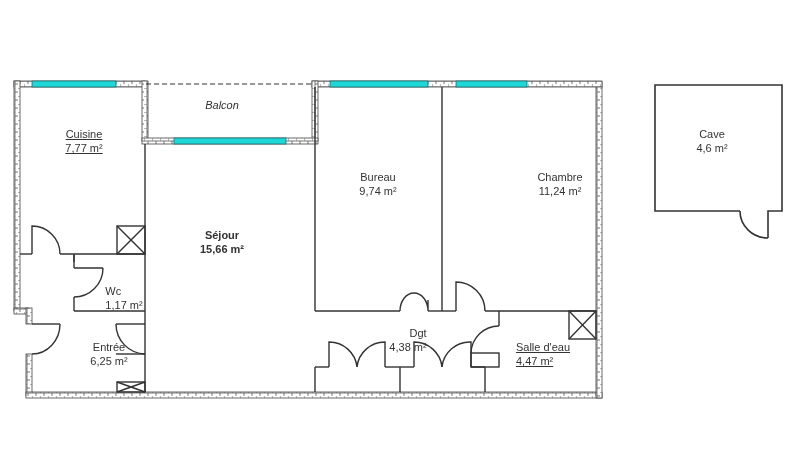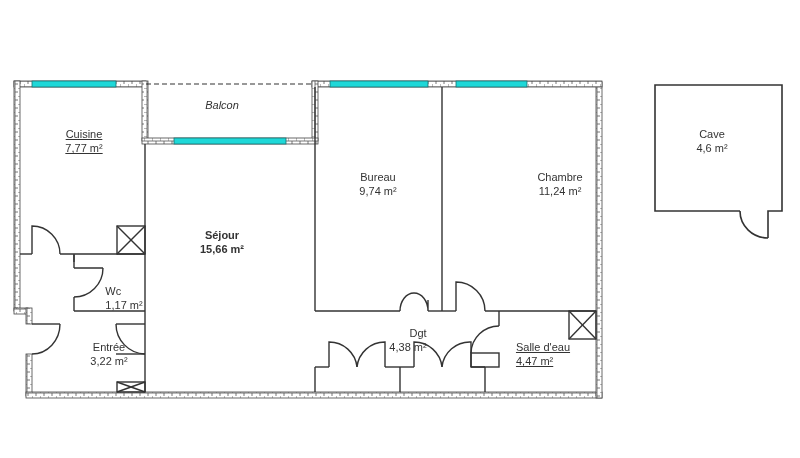--- a/index.html
+++ b/index.html
@@ -143,21 +143,21 @@
 <div class="label" style="left:222px;top:228px;font-weight:bold;">
   <span>Séjour</span>
   <span class="area">15,66  m²</span>
 </div>
 <div class="label" style="left:124px;top:284px;text-align:left;">
   <span>Wc</span>
   <span class="area">1,17  m²</span>
 </div>
 <div class="label" style="left:96px;top:340px;text-align:center;margin-left:13px;">
   <span>Entrée</span>
-  <span class="area">3,22  m²</span>
+  <span class="area">6,25  m²</span>
 </div>
 <div class="label" style="left:378px;top:170px;">
   <span>Bureau</span>
   <span class="area">9,74  m²</span>
 </div>
 <div class="label" style="left:524px;top:170px;margin-left:36px;">
   <span>Chambre</span>
   <span class="area">11,24  m²</span>
 </div>
 <div class="label" style="left:408px;top:326px;text-align:right;">

